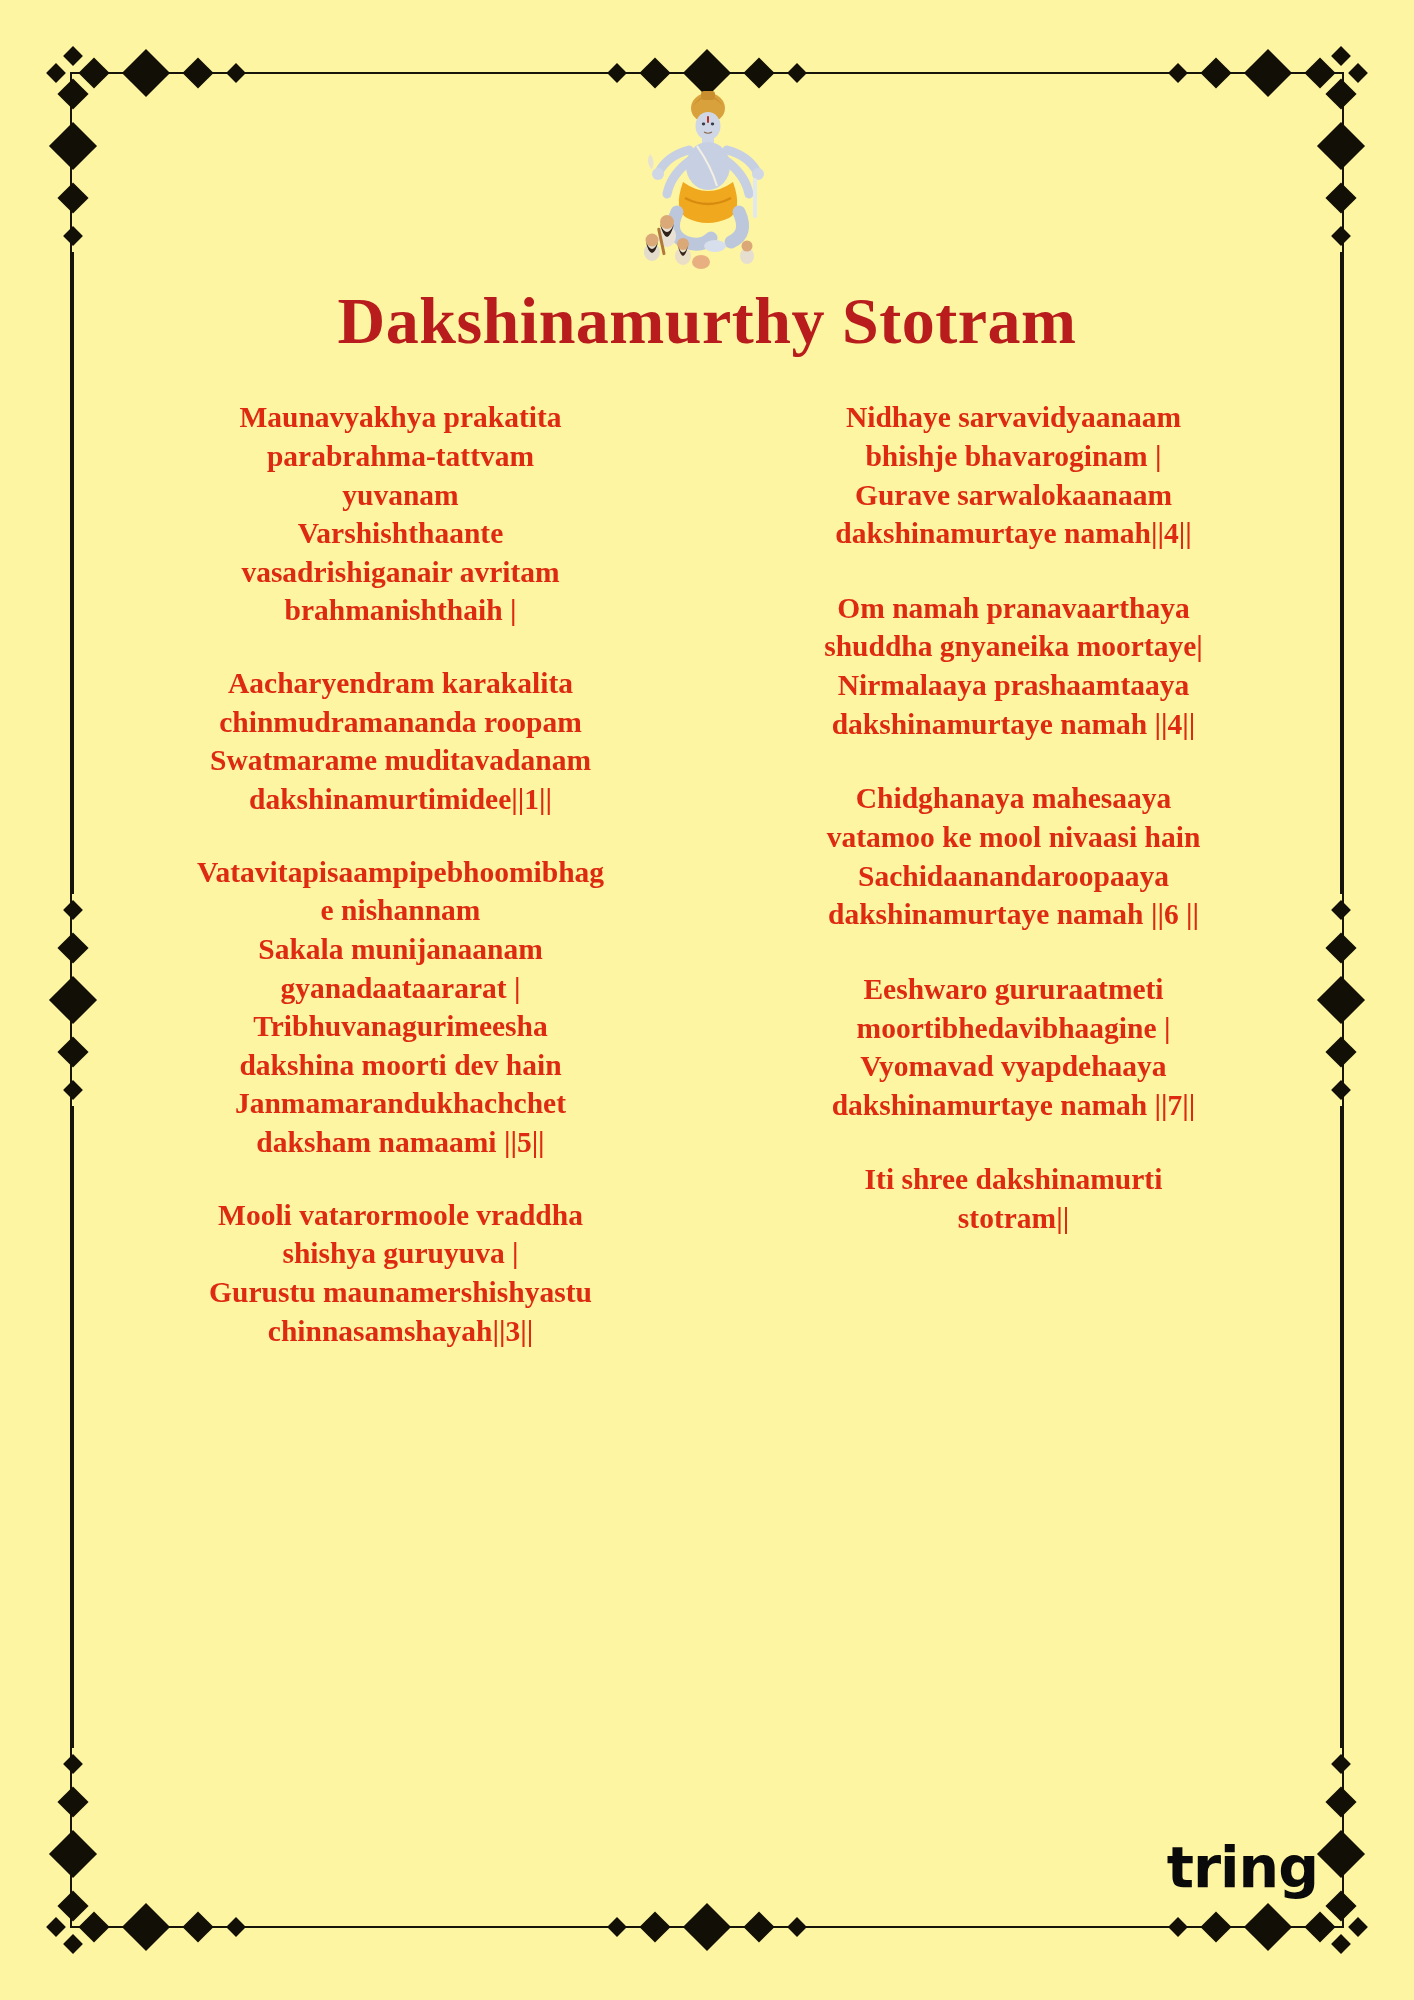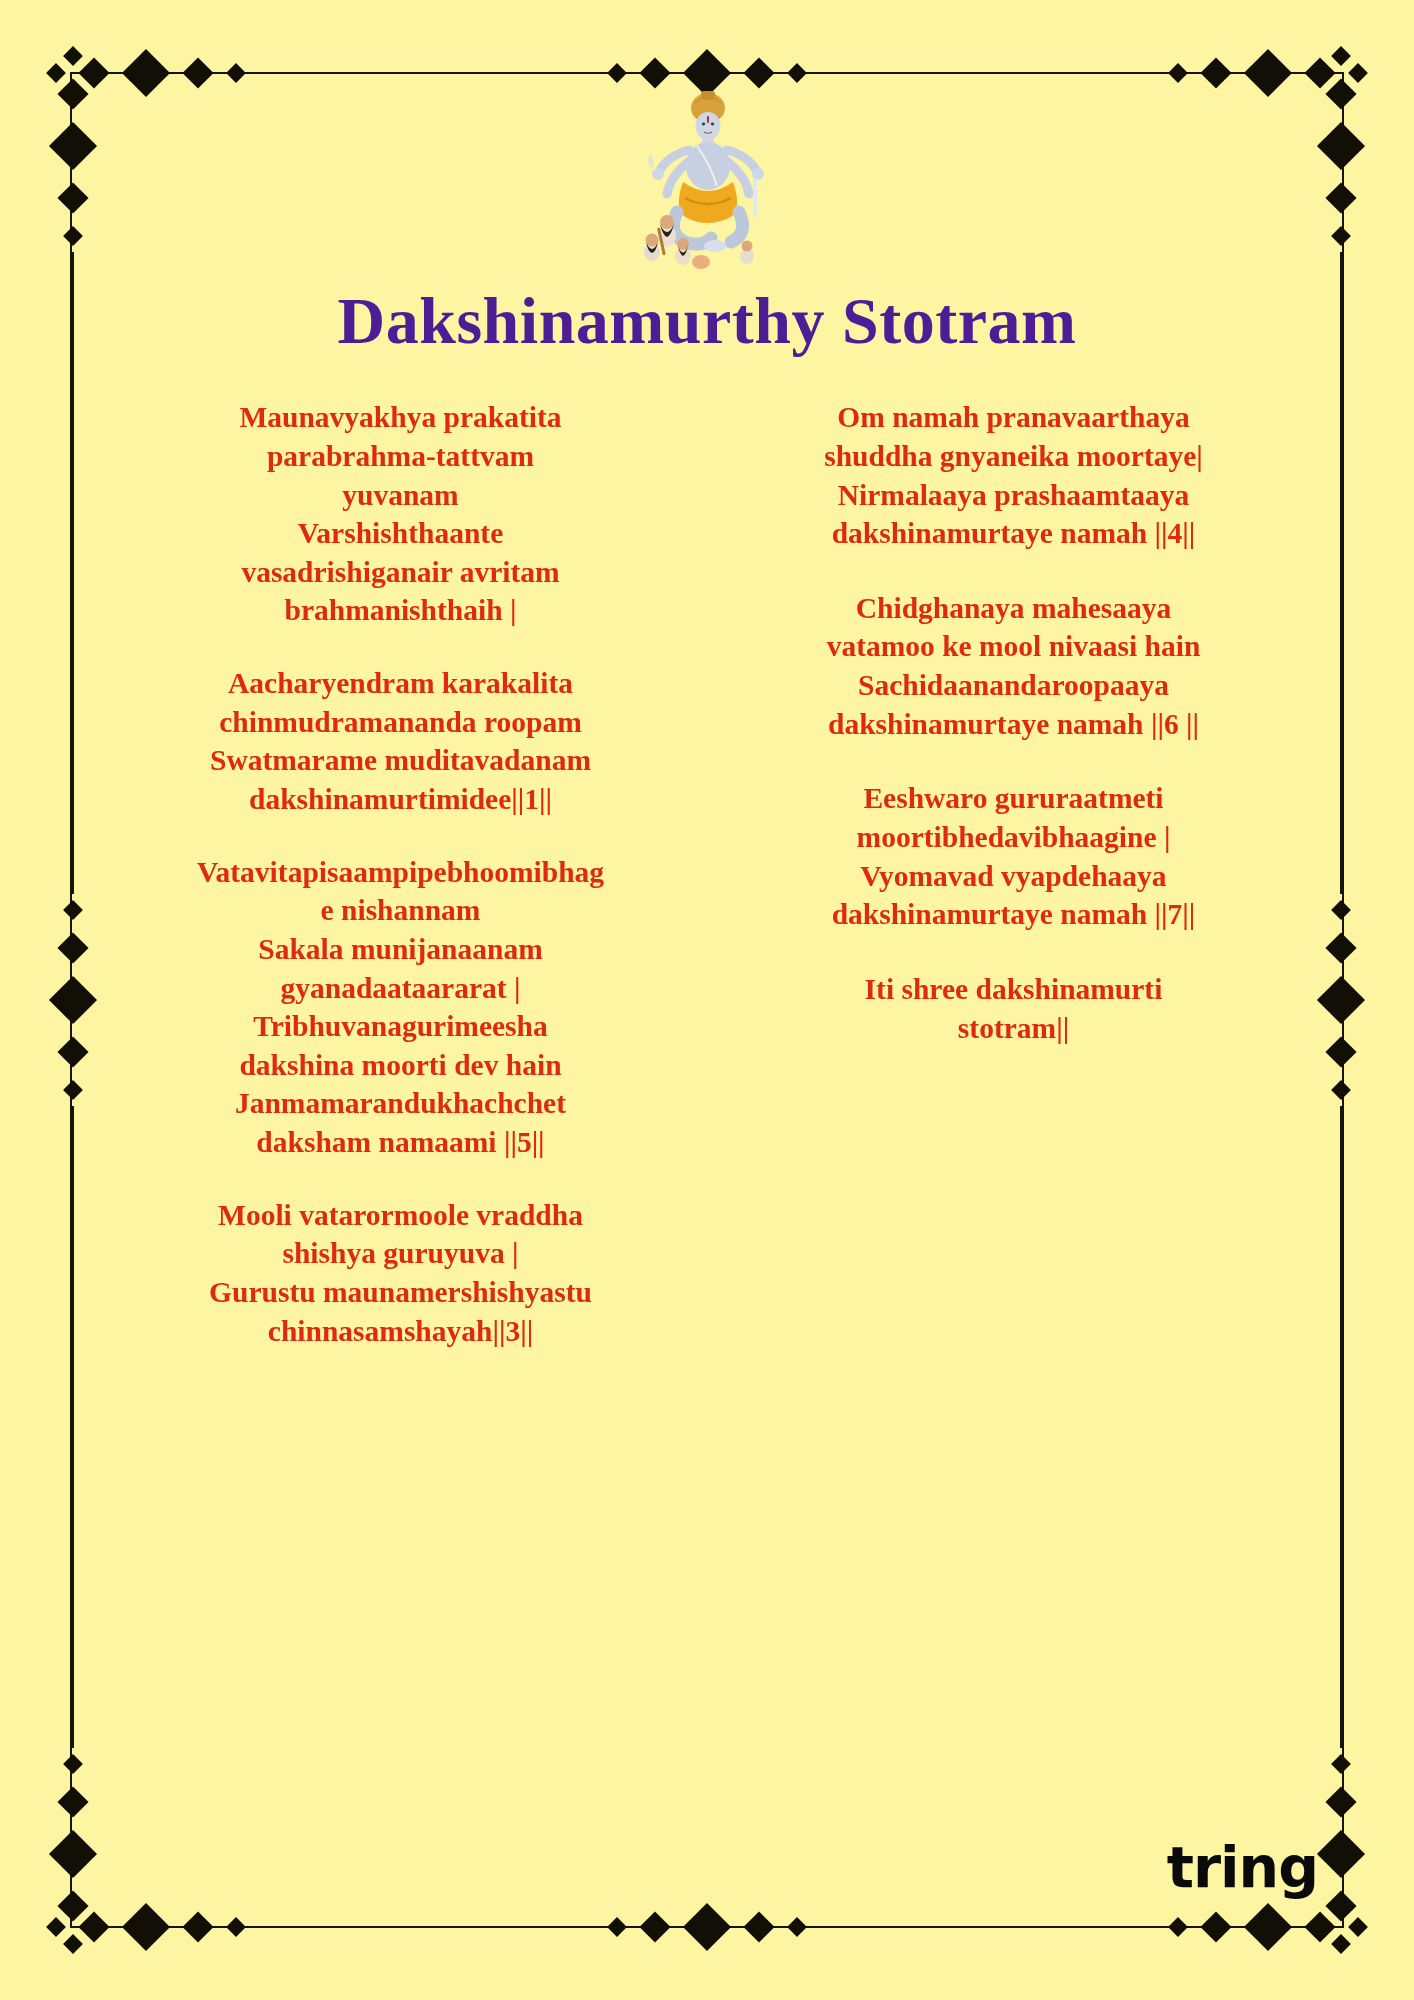--- a/index.html
+++ b/index.html
@@ -91,21 +91,21 @@
     height: 200px;
   }
   .deity {
     width: 205px;
     height: 200px;
     position: relative;
   }
 
   .title {
     text-align: center;
-    color: #4c1d95;
+    color: #b91c1c;
     font-family: "Liberation Serif", "DejaVu Serif", serif;
     font-weight: bold;
     font-size: 66px;
     letter-spacing: 0.5px;
     line-height: 1;
     margin-top: 2px;
   }
 
   .columns {
     display: flex;
@@ -313,20 +313,24 @@
 dakshina moorti dev hain
 Janmamarandukhachchet
 daksham namaami ||5||</p>
         <p class="verse">Mooli vatarormoole vraddha
 shishya guruyuva |
 Gurustu maunamershishyastu
 chinnasamshayah||3||</p>
       </div>
 
       <div class="col col-right">
+        <p class="verse">Nidhaye sarvavidyaanaam
+bhishje bhavaroginam |
+Gurave sarwalokaanaam
+dakshinamurtaye namah||4||</p>
         <p class="verse">Om namah pranavaarthaya
 shuddha gnyaneika moortaye|
 Nirmalaaya prashaamtaaya
 dakshinamurtaye namah ||4||</p>
         <p class="verse">Chidghanaya mahesaaya
 vatamoo ke mool nivaasi hain
 Sachidaanandaroopaaya
 dakshinamurtaye namah ||6 ||</p>
         <p class="verse">Eeshwaro gururaatmeti
 moortibhedavibhaagine |

